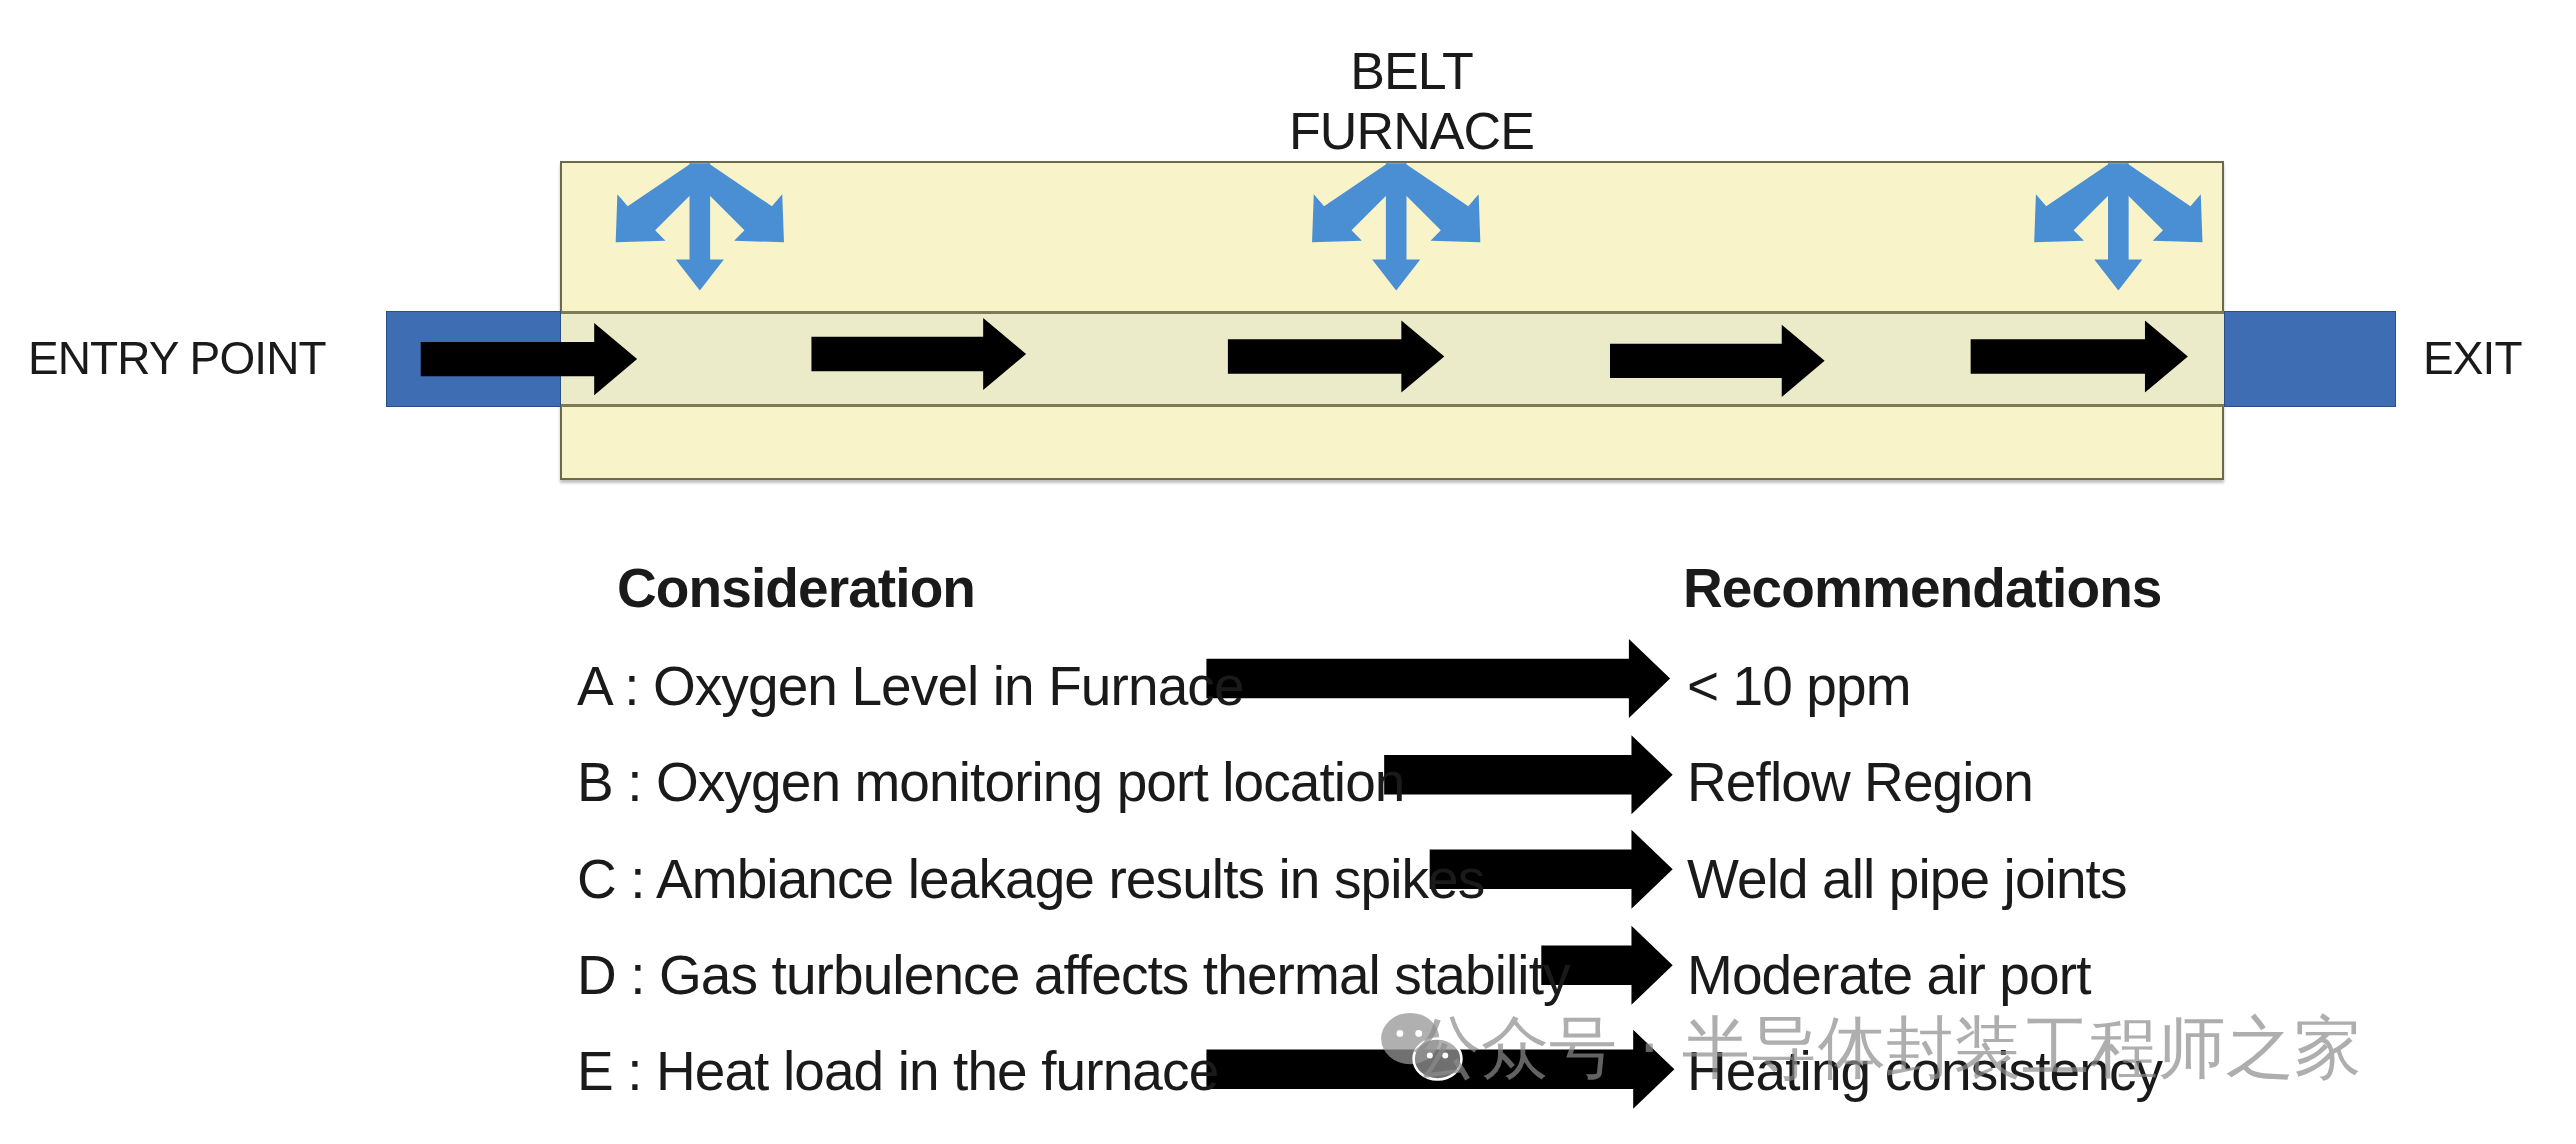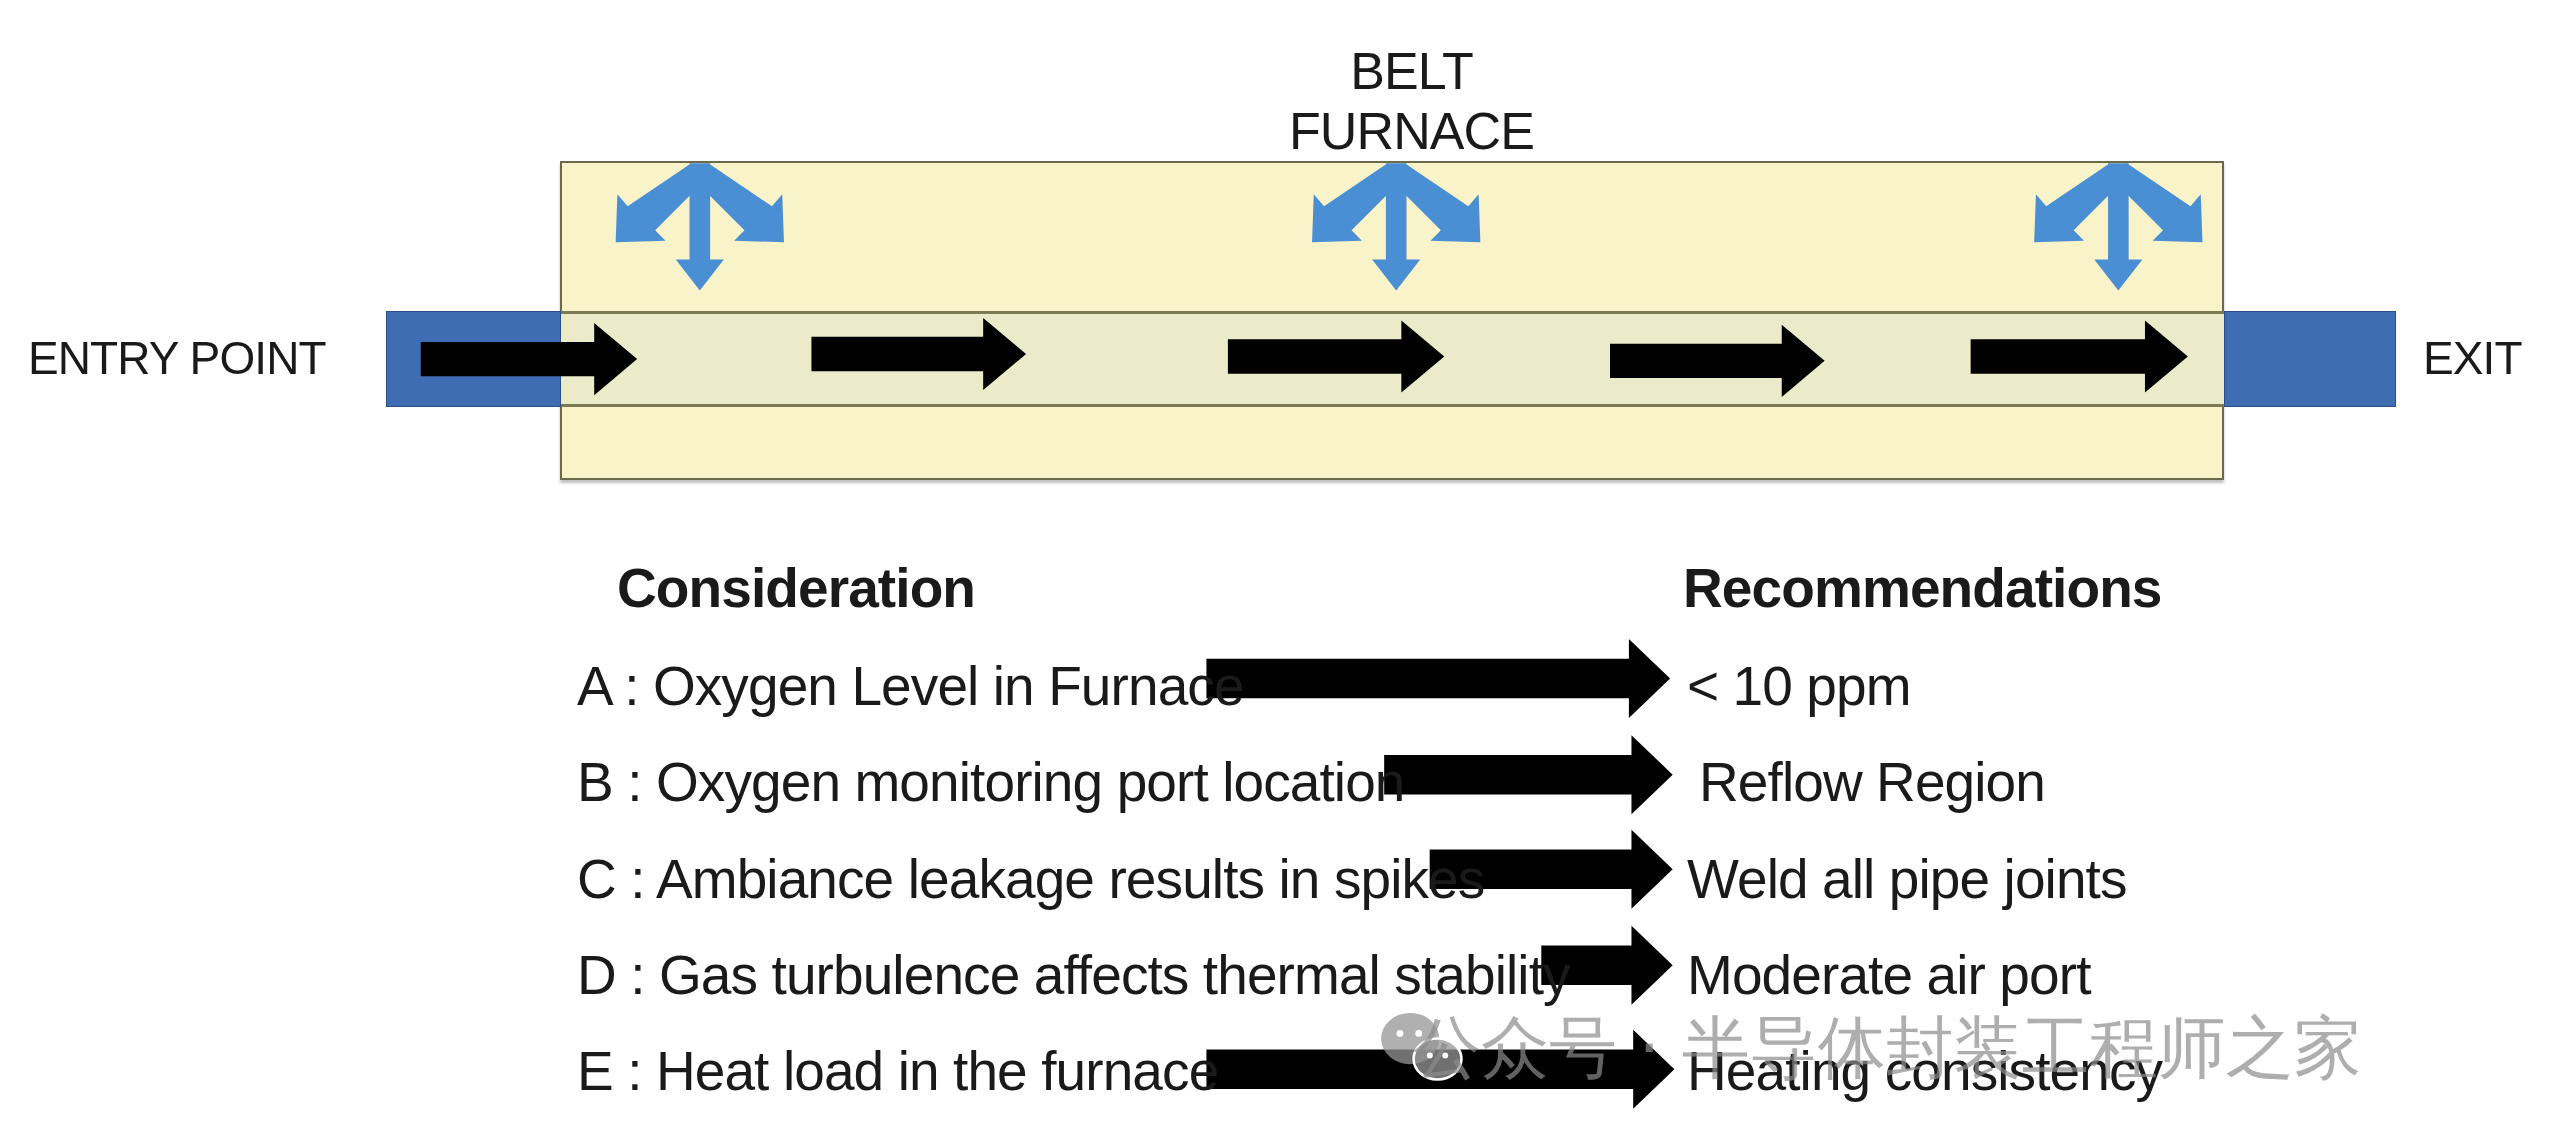--- a/index.html
+++ b/index.html
@@ -79,21 +79,21 @@
     </g>
 </svg>
 
 <div id="hdr-consideration" class="abs hdr">Consideration</div>
 <div id="hdr-recommendations" class="abs hdr">Recommendations</div>
 
 <div id="rows">
     <div class="abs row-text consideration" style="top: 654px;">A : Oxygen Level in Furnace</div>
     <div class="abs row-text recommendation" style="top: 654px;">&lt; 10 ppm</div>
     <div class="abs row-text consideration" style="top: 750px;">B : Oxygen monitoring port location</div>
-    <div class="abs row-text recommendation" style="top: 750px; margin-left: 12px;">Reflow Region</div>
+    <div class="abs row-text recommendation" style="top: 750px;">Reflow Region</div>
     <div class="abs row-text consideration" style="top: 847px;">C : Ambiance leakage results in spikes</div>
     <div class="abs row-text recommendation" style="top: 847px;">Weld all pipe joints</div>
     <div class="abs row-text consideration" style="top: 943px;">D : Gas turbulence affects thermal stability</div>
     <div class="abs row-text recommendation" style="top: 943px;">Moderate air port</div>
     <div class="abs row-text consideration" style="top: 1039px;">E : Heat load in the furnace</div>
     <div class="abs row-text recommendation" style="top: 1039px;">Heating consistency</div>
   </div>
 
 <svg id="wm-icon" class="abs" viewBox="0 0 110 90">
   <ellipse cx="40" cy="38" rx="34" ry="30" fill="rgba(150,150,150,0.75)"></ellipse>

